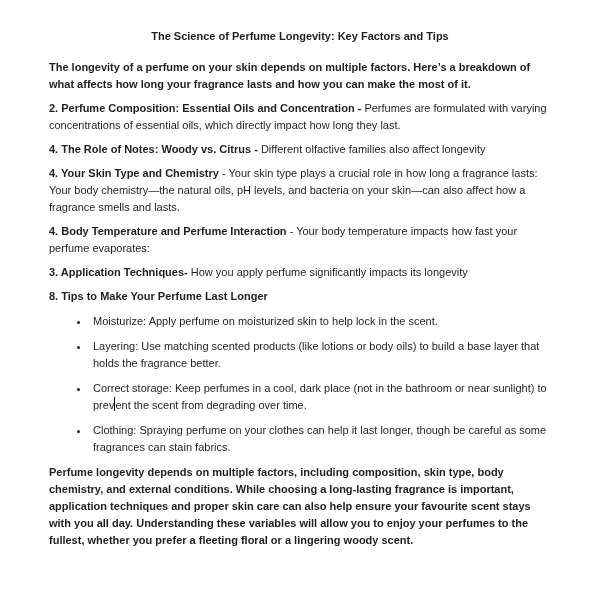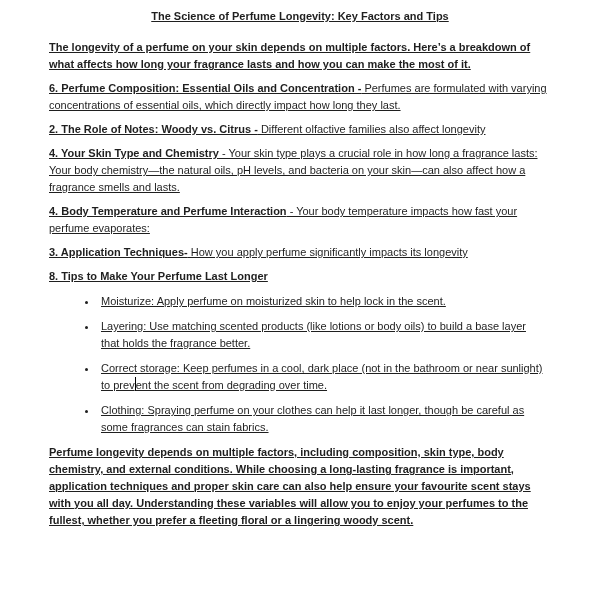--- a/index.html
+++ b/index.html
@@ -4,45 +4,44 @@
 <style>
   html, body {
     margin: 0;
     padding: 0;
     background: #ffffff;
   }
   .page {
     width: 600px;
     height: 600px;
     box-sizing: border-box;
-    padding: 8px 49px 0 49px;
+    padding: 28px 49px 0 49px;
     background: #ffffff;
     font-family: "Liberation Sans", sans-serif;
     font-size: 11px;
     line-height: 17px;
     color: #1f1f1f;
     overflow: hidden;
-    text-decoration: underline;
   }
   p {
     margin: 7px 0;
   }
   .doc-title {
     text-align: center;
     font-weight: bold;
     margin: 0 0 14px 0;
   }
   .bold-para {
     font-weight: bold;
   }
   strong {
     font-weight: bold;
   }
   ul.tips {
-    margin: 7px 8px;
+    margin: 7px 0;
     padding-left: 41px;
   }
   ul.tips li {
     margin: 8px 0;
     padding-left: 3px;
   }
   .caret {
     display: inline-block;
     width: 1px;
     height: 14px;
@@ -52,23 +51,23 @@
 </style>
 </head>
 <body>
 
 <div class="page">
 
   <p class="doc-title">The Science of Perfume Longevity: Key Factors and Tips</p>
 
   <p class="bold-para">The longevity of a perfume on your skin depends on multiple factors. Here’s a breakdown of what affects how long your fragrance lasts and how you can make the most of it.</p>
 
-  <p><strong>6. Perfume Composition: Essential Oils and Concentration -</strong><span> Perfumes are formulated with varying concentrations of essential oils, which directly impact how long they last.</span></p>
+  <p><strong>2. Perfume Composition: Essential Oils and Concentration -</strong><span> Perfumes are formulated with varying concentrations of essential oils, which directly impact how long they last.</span></p>
 
-  <p><strong>2. The Role of Notes: Woody vs. Citrus -</strong><span> Different olfactive families also affect longevity</span></p>
+  <p><strong>4. The Role of Notes: Woody vs. Citrus -</strong><span> Different olfactive families also affect longevity</span></p>
 
   <p><strong>4. Your Skin Type and Chemistry</strong><span> - Your skin type plays a crucial role in how long a fragrance lasts: Your body chemistry—the natural oils, pH levels, and bacteria on your skin—can also affect how a fragrance smells and lasts.</span></p>
 
   <p><strong>4. Body Temperature and Perfume Interaction</strong><span> - Your body temperature impacts how fast your perfume evaporates:</span></p>
 
   <p><strong>3. Application Techniques-</strong><span> How you apply perfume significantly impacts its longevity</span></p>
 
 
   <p><strong>8. Tips to Make Your Perfume Last Longer</strong></p>
 

